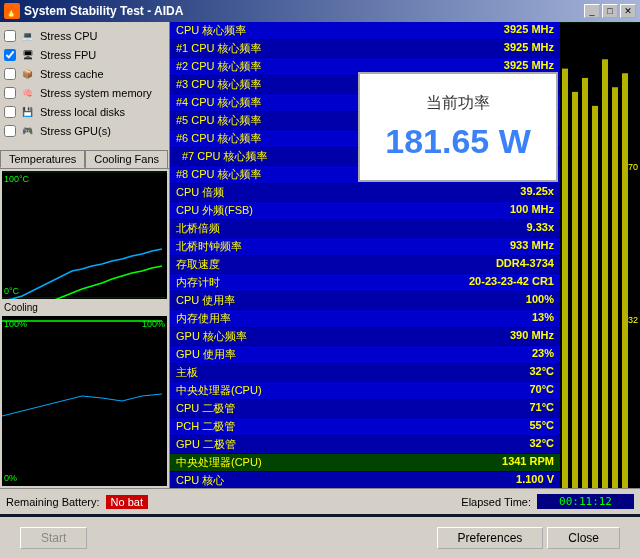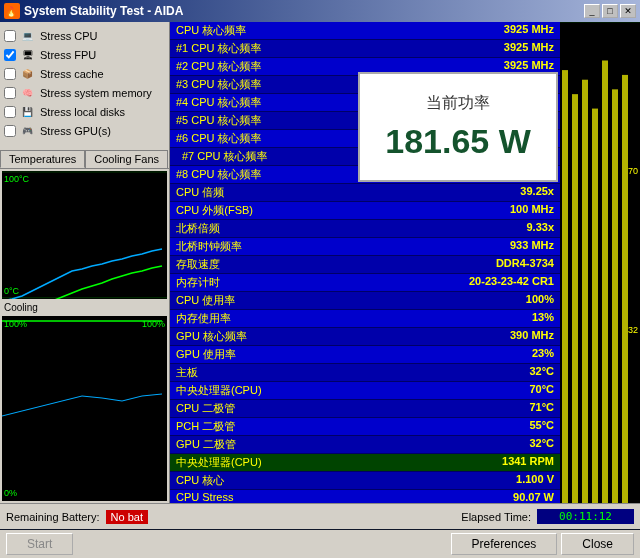--- a/index.html
+++ b/index.html
@@ -272,30 +272,30 @@
         <rect x="32" y="18%" width="6" height="82%" fill="#ffff00" opacity="0.7"></rect>
         <rect x="42" y="8%" width="6" height="92%" fill="#ffff00" opacity="0.7"></rect>
         <rect x="52" y="14%" width="6" height="86%" fill="#ffff00" opacity="0.7"></rect>
         <rect x="62" y="11%" width="6" height="89%" fill="#ffff00" opacity="0.7"></rect>
       </svg>
     </div>
   </div>
 
   <div class="power-overlay" style="position:absolute; top:50px; right:82px; width:200px; height:110px; background:white; border:2px solid #aaa; display:flex; flex-direction:column; align-items:center; justify-content:center; z-index:10;">
     <span style="font-size:16px; color:#333; margin-bottom:8px;">当前功率</span>
-    <span style="font-size:34px; font-weight:bold; color:#14532d;">181.65 W</span>
+    <span style="font-size:34px; font-weight:bold; color:#3b82f6;">181.65 W</span>
   </div>
 
   <div class="status-bar" style="height:26px; background:#d4d0c8; border-top:1px solid #888; display:flex; align-items:center; padding:0 6px; gap:6px; font-size:11px; flex-shrink:0;">
     <span>Remaining Battery:</span>
     <span style="background:#cc0000; color:white; padding:1px 5px; font-size:11px;">No bat</span>
     <span style="flex:1;"></span>
     <span>Elapsed Time:</span>
     <span style="background:#000080; color:#00ff00; padding:1px 22px; font-size:11px; font-family:monospace;">00:11:12</span>
   </div>
 
-  <div class="bottom-bar" style="height:29px; background:#d4d0c8; border-top:1px solid #0f172a; display:flex; align-items:center; padding:0 6px; gap:4px; flex-shrink:0;">
+  <div class="bottom-bar" style="height:44px; background:#d4d0c8; border-top:3px solid #0f172a; display:flex; align-items:center; padding:0 20px; gap:4px; flex-shrink:0;">
     <button class="btn" disabled="">Start</button>
     <div style="flex:1;"></div>
     <button class="btn">Preferences</button>
     <button class="btn">Close</button>
   </div>
 </div>
 
 </body></html>

